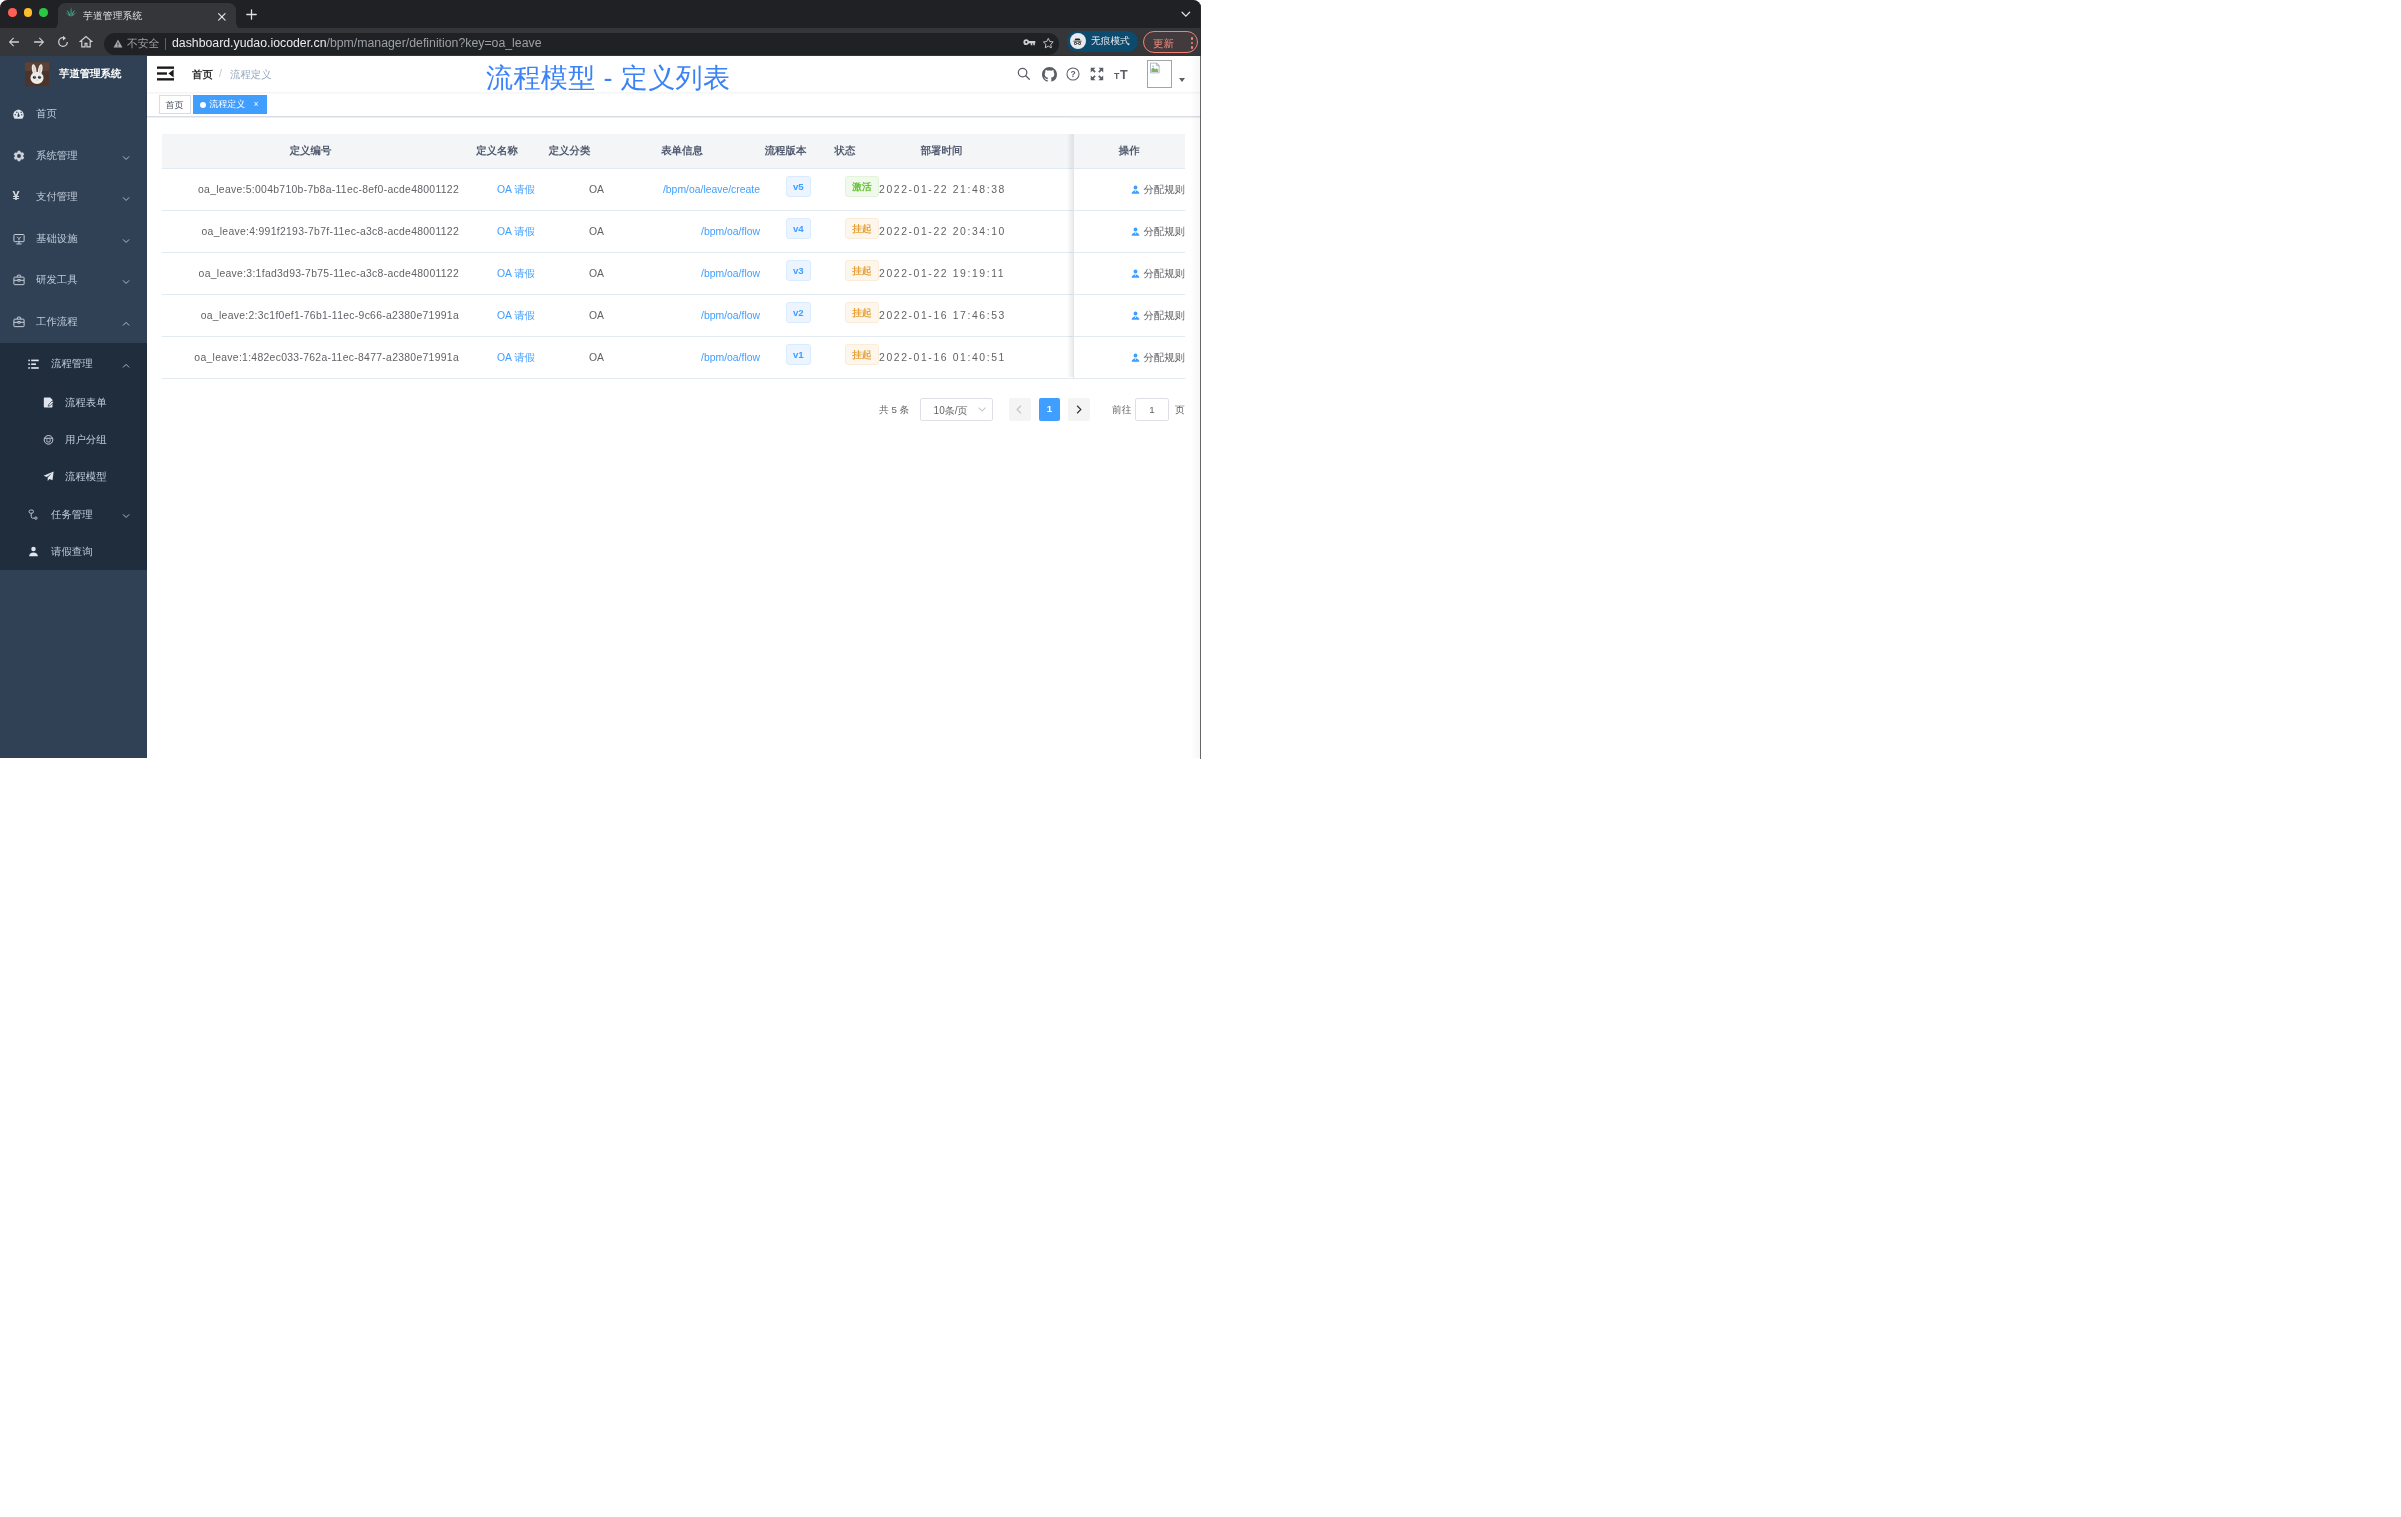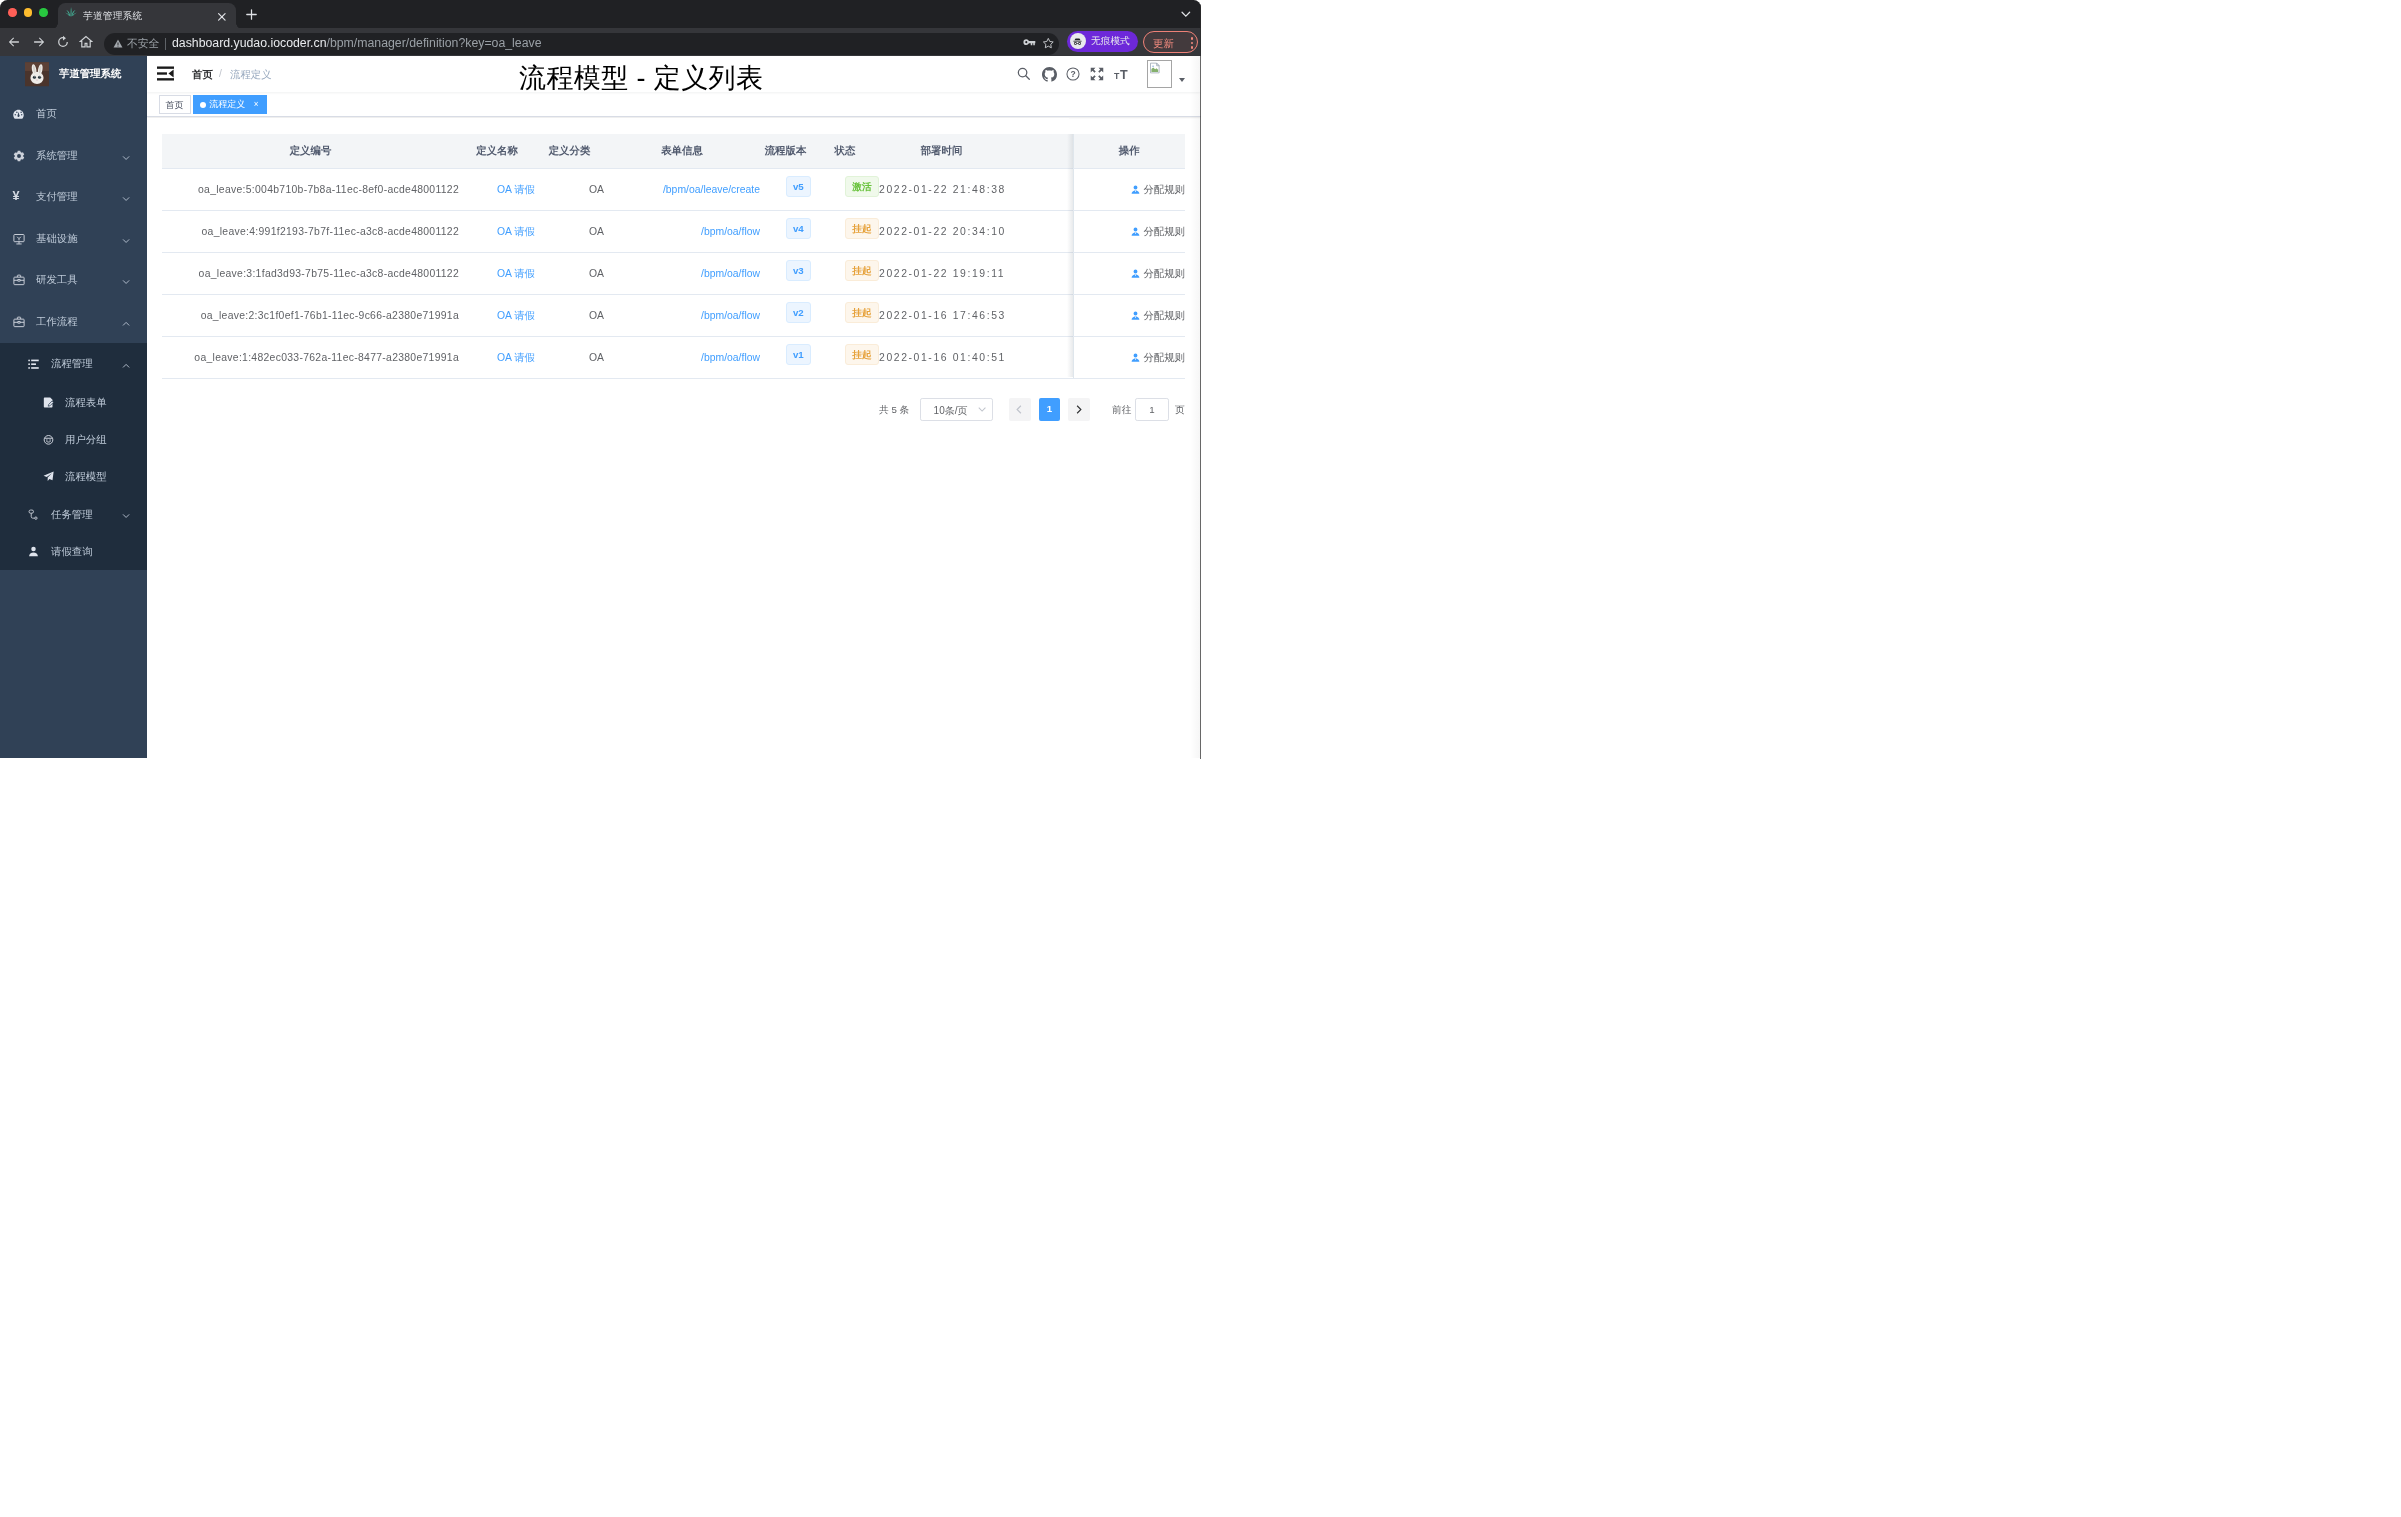--- a/index.html
+++ b/index.html
@@ -11,40 +11,40 @@
 #tab { position:absolute; left:58px; top:2.6px; width:178px; height:26px; background:#35363a; border-radius:7.4px 7.4px 0 0; }
 #tab:before { content:""; position:absolute; left:-6px; bottom:0; width:6px; height:6px; background:radial-gradient(circle at 0 0, #202124 5.6px, #35363a 6px); }
 #tab:after { content:""; position:absolute; right:-6px; bottom:0; width:6px; height:6px; background:radial-gradient(circle at 100% 0, #202124 5.6px, #35363a 6px); }
 #tab .title { position:absolute; left:25px; top:7.4px; font-size:9.7px; color:#dfe1e5; letter-spacing:0.2px; }
 #toolbar { position:absolute; left:0; top:28px; width:1201px; height:28px; background:#35363a; }
 #urlbar { position:absolute; left:104px; top:4.5px; width:955px; height:22px; border-radius:11px; background:#202124; }
 #urlbar .nosec { position:absolute; left:23px; top:4.5px; font-size:10.8px; color:#9aa0a6; }
 #urlbar .sep { position:absolute; left:61px; top:5.2px; width:0.7px; height:12px; background:#5f6368; }
 #urlbar .url { position:absolute; left:68px; top:3.3px; font-size:12.3px; color:#e8eaed; white-space:nowrap;text-align:right; }
 #urlbar .url .path { color:#9aa0a6; }
-#incog { position:absolute; left:1067px; top:2.6px; width:71px; height:21px; border-radius:10.6px; background:#6d28d9; }
+#incog { position:absolute; left:1067px; top:2.6px; width:71px; height:21px; border-radius:10.6px; background:#0c4a6e; }
 #incog .circ { position:absolute; left:2.6px; top:2.6px; width:16px; height:16px; border-radius:50%; background:#e8eaed; }
 #incog .txt { position:absolute; left:24px; top:4.8px; font-size:9.7px; color:#e8eaed; }
 #update { position:absolute; left:1143px; top:3.3px; width:55px; height:22px; border-radius:11px; border:1.1px solid #ef8177; background:rgba(238,120,105,0.08); }
 #update .txt { position:absolute; left:9px; top:4.5px; font-size:10.4px; color:#f18a7e; }
 .udot { position:absolute; left:47px; width:2.4px; height:2.4px; border-radius:50%; background:#f18a7e; }
 
 #sidebar { position:absolute; left:0; top:56px; width:147px; height:702px; background:#304156; }
 #logo-title { position:absolute; left:59px; top:11px; font-size:10.4px; font-weight:bold; color:#fff; }
 .mi { position:absolute; left:0; width:147px; }
 .mi .txt { position:absolute; font-size:10.4px; color:#bfcbd9; }
 #submenu-bg { position:absolute; left:0; top:287px; width:147px; height:227px; background:#1f2d3d; }
 .chev { position:absolute; left:122px; width:8.2px; height:8.2px; }
 
 #main { position:absolute; left:147px; top:56px; width:1054px; height:702px; background:#fff; }
 #navbar { position:absolute; left:0; top:0; width:1054px; height:36px; background:#fff; box-shadow:0 0.7px 3px rgba(0,21,41,.08); }
 .bc1 { position:absolute; left:45px; top:12px; font-size:10.4px; color:#303133; font-weight:bold;}
 .bcsep { position:absolute; left:72px; top:12px; font-size:10.4px; color:#c0c4cc; }
 .bc2 { position:absolute; left:83px; top:12px; font-size:10.4px; color:#97a8be; }
-#redtitle { position:absolute; left:339px; top:4.1px; font-size:27px; font-weight:500; color:#000000; letter-spacing:0.4px; white-space:nowrap;margin-left:33px; }
+#redtitle { position:absolute; left:339px; top:4.1px; font-size:27px; font-weight:500; color:#3b82f6; letter-spacing:0.4px; white-space:nowrap; }
 #tagsview { position:absolute; left:0; top:36px; width:1054px; height:25px; background:#fff; border-bottom:0.7px solid #d8dce5; box-shadow:0 0.7px 2.2px 0 rgba(0,0,0,.12), 0 0 2.2px 0 rgba(0,0,0,.04); }
 .tag1 { position:absolute; left:11.5px; top:3px; height:19.3px; line-height:18px; padding:0 6px; border:0.7px solid #d8dce5; background:#fff; color:#495060; font-size:9px; }
 .tag2 { position:absolute; left:46px; top:3px; width:74px; height:19.3px; line-height:19.3px; padding:0 6px 0 16.3px; background:#409eff; color:#fff; font-size:9px; }
 .tag2 .dot { position:absolute; left:7.4px; top:6.7px; width:6px; height:6px; border-radius:50%; background:#fff; }
 .tag2 .x { position:absolute; right:8.5px; top:0px; font-size:8.2px; line-height:19.3px; }
 #content { position:absolute; left:0; top:62px; width:922px; height:641px; background:#fff; }
 
 #tbl { position:absolute; left:15px; top:15.6px; width:1023px; border-collapse:collapse; table-layout:fixed; }
 #tbl th { height:35px; background:#f3f5f7; font-size:10.4px; font-weight:bold; color:#515a6e; text-align:center; border-bottom:0.7px solid #e3e9f1; }
 #tbl td { height:42px; font-size:10.4px; color:#606266; text-align:right; white-space:nowrap; border-bottom:0.7px solid #e3e9f1; background:#fff; }

